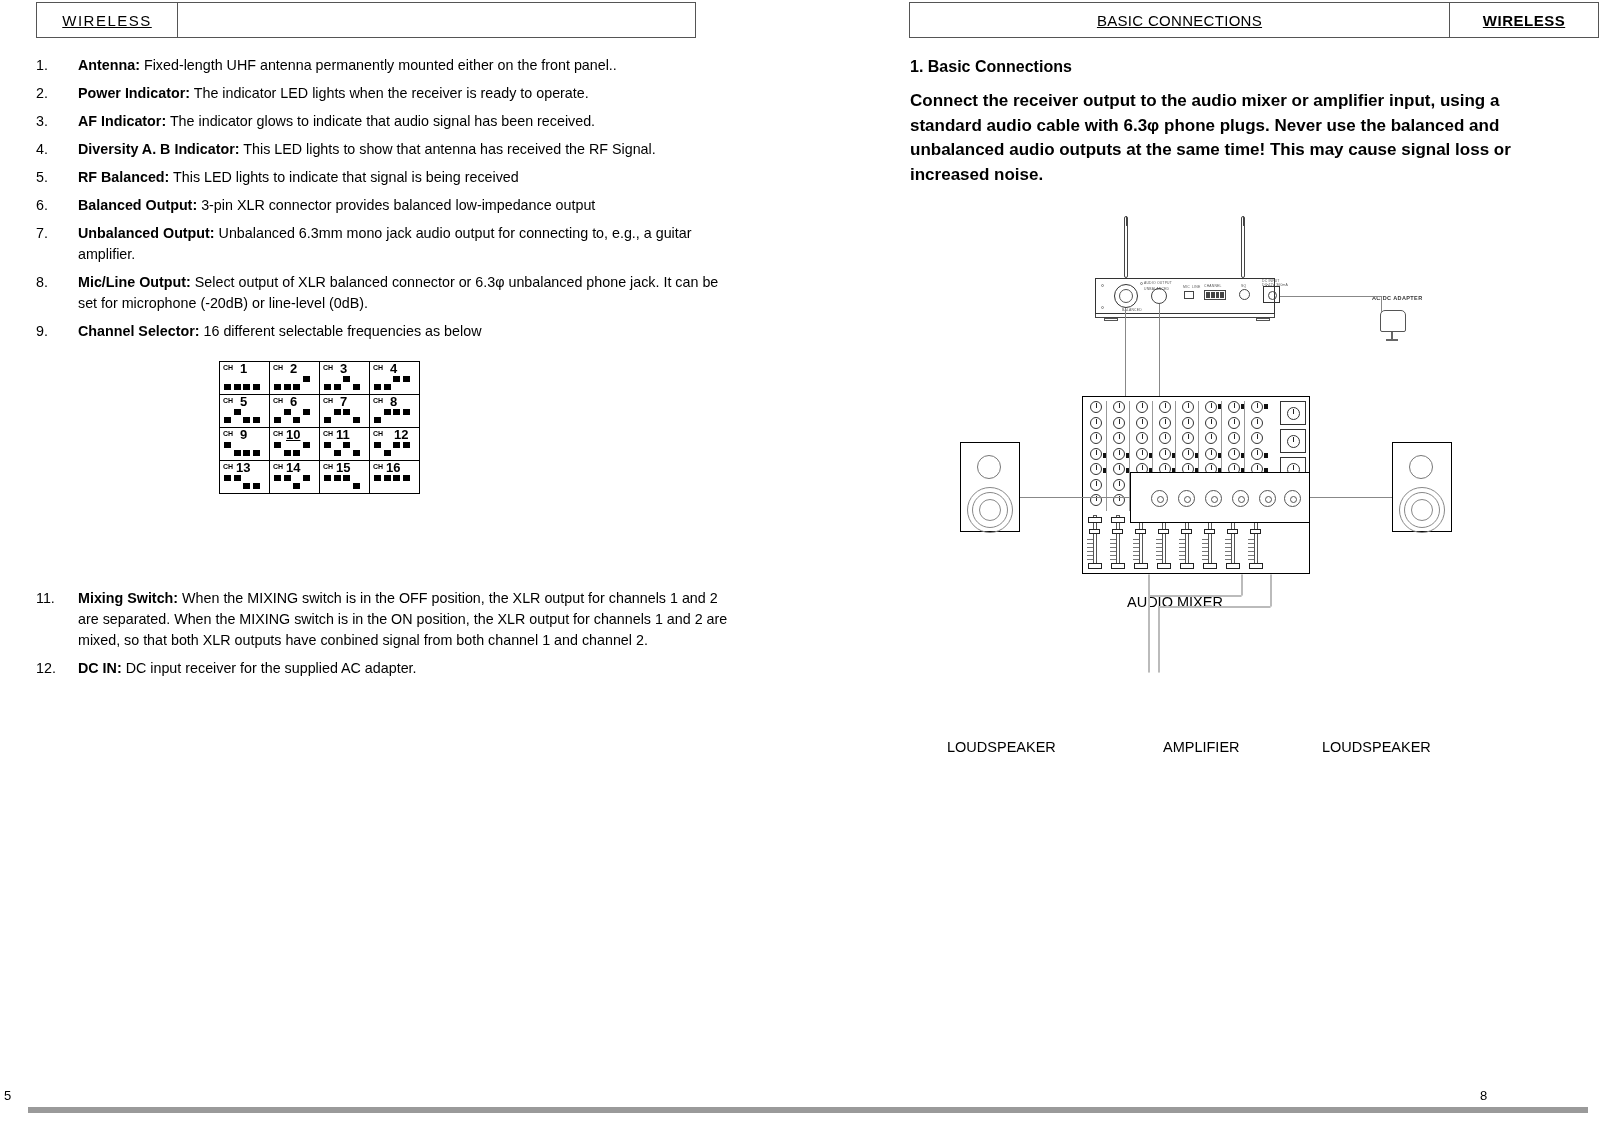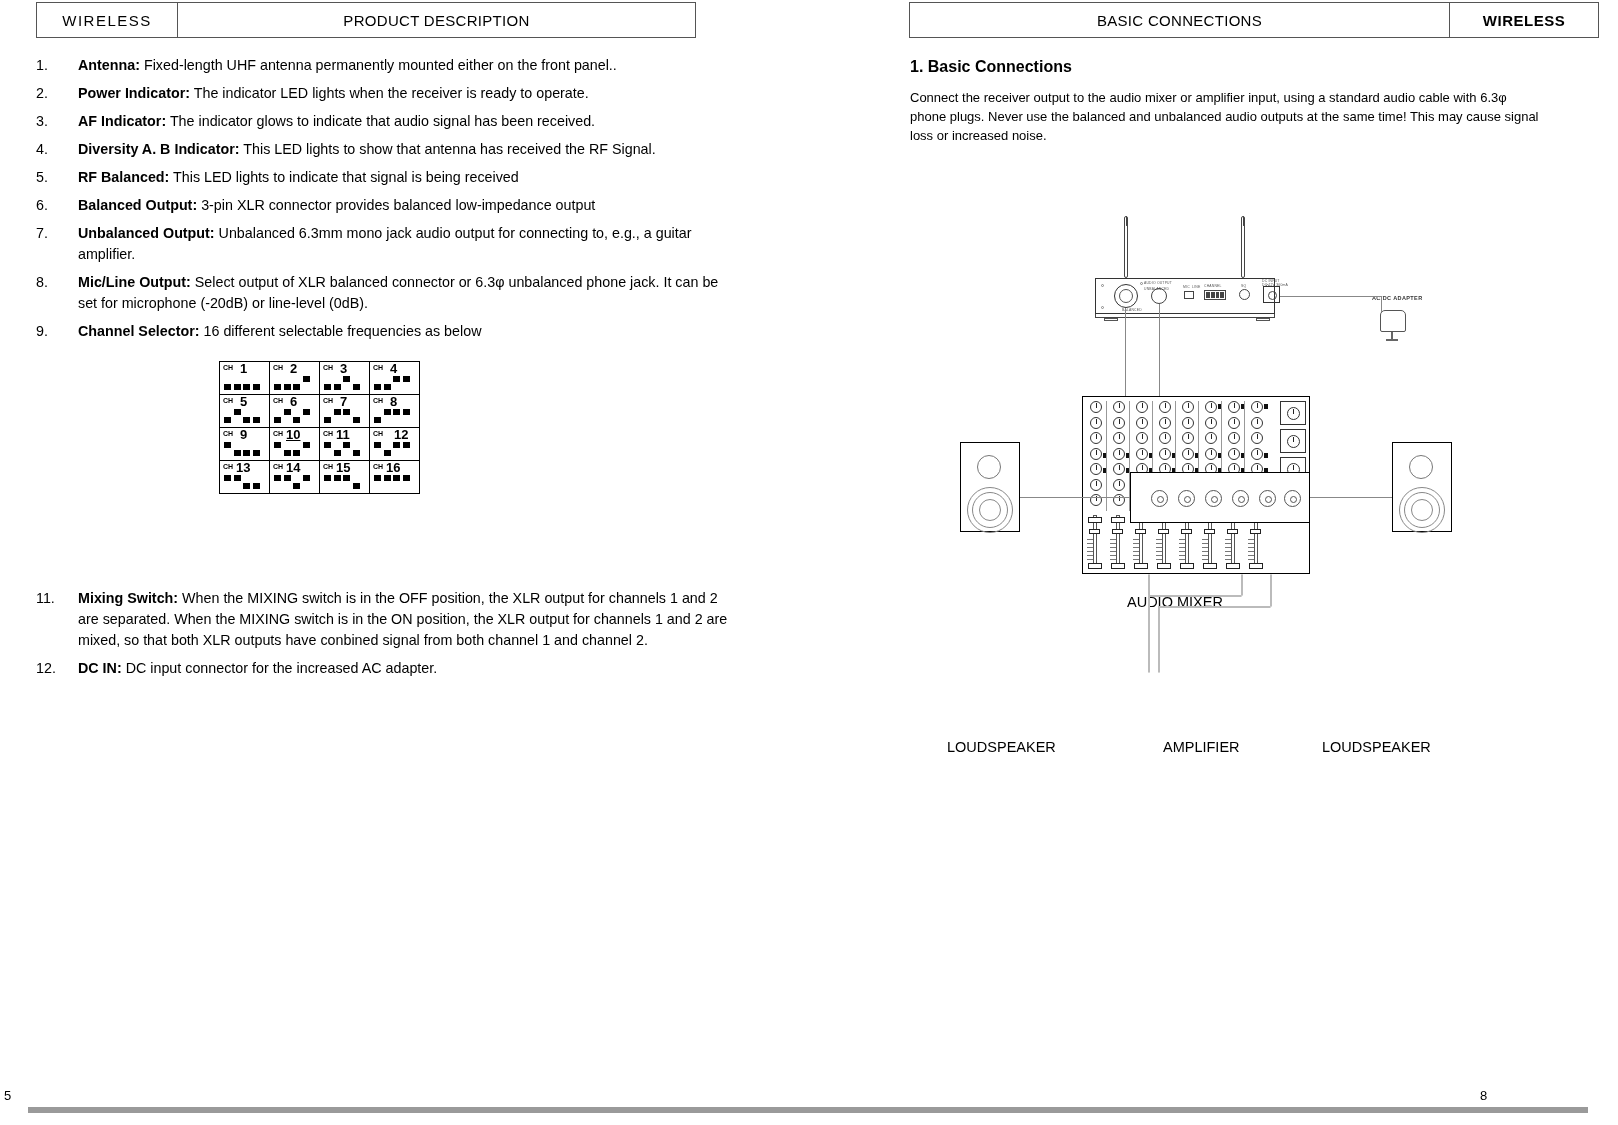--- a/index.html
+++ b/index.html
@@ -10,21 +10,21 @@
     color:#000;
     position:relative;
     overflow:hidden;
   }
   .page{position:absolute;top:0;height:1125px;}
   .page-left{left:0;width:800px;}
   .page-right{left:852px;width:788px;}
 
   
   .hdr{position:absolute;display:flex;border:1px solid #555;box-sizing:border-box;height:36px;}
-  .hdr .cell{display:flex;align-items:center;justify-content:center;box-sizing:border-box;}
+  .hdr .cell{display:flex;align-items:center;justify-content:center;box-sizing:border-box;text-decoration:underline;}
   .hdr .div{border-right:1px solid #555;}
   .brand{font-size:15px;letter-spacing:1.5px;font-weight:400;}
   .brand-b{font-size:15px;font-weight:bold;letter-spacing:0.5px;}
   .sect{font-size:15px;letter-spacing:0.3px;}
 
   .hdr-left{left:36px;top:2px;width:660px;}
   .hdr-left .c1{width:141px;}
   .hdr-left .c2{flex:1;}
 
   .hdr-right{left:57px;top:2px;width:690px;}
@@ -56,21 +56,21 @@
     padding:0;vertical-align:top;
     position:relative;
   }
   .chlab{position:absolute;left:3px;top:2px;font-size:7px;font-weight:bold;letter-spacing:0px;}
   .chnum{position:absolute;left:20px;top:-1px;font-size:13px;font-weight:bold;}
   .dips{position:absolute;left:4px;top:14px;width:42px;height:16px;}
   .dip{position:absolute;width:7px;height:6px;background:#000;}
 
   
   .rtitle{position:absolute;left:58px;top:58px;font-size:16px;font-weight:bold;}
-  .rpara{position:absolute;left:58px;top:89px;width:632px;font-size:13px;line-height:1.45;}
+  .rpara{position:absolute;left:58px;top:89px;width:632px;font-size:17px;line-height:1.45;font-weight:bold;}
 
   
   .diagram{position:absolute;left:0;top:200px;width:788px;height:580px;}
 
   .lbl{position:absolute;font-size:14.5px;}
   .lbl-mixer{left:275px;top:394px;}
   .lbl-ls-left{left:95px;top:539px;}
   .lbl-amp{left:311px;top:539px;}
   .lbl-ls-right{left:470px;top:539px;}
   .lbl-adapter{position:absolute;left:520px;top:95px;font-size:5.5px;font-weight:bold;letter-spacing:0.4px;color:#333;}
@@ -137,21 +137,20 @@
   .pn-right{left:1480px;}
   .footbar{position:absolute;left:28px;bottom:12px;width:1560px;height:6px;background:#9a9a9a;}
 </style>
 </head>
 <body>
 
 <div class="page page-left">
 
   <div class="hdr hdr-left">
     <div class="cell div c1 brand">WIRELESS</div>
-    <div class="cell c2 sect">PRODUCT DESCRIPTION</div>
   </div>
 
   <ol class="plist">
     <li><span class="num">1.</span><b>Antenna:</b> <span>Fixed-length UHF antenna permanently mounted either on the front panel..</span></li>
     <li><span class="num">2.</span><b>Power Indicator:</b> <span>The indicator LED lights when the receiver is ready to operate.</span></li>
     <li><span class="num">3.</span><b>AF Indicator:</b> <span>The indicator glows to indicate that audio signal has been received.</span></li>
     <li><span class="num">4.</span><b>Diversity A. B Indicator:</b> <span>This LED lights to show that antenna has received the RF Signal.</span></li>
     <li><span class="num">5.</span><b>RF Balanced:</b> <span>This LED lights to indicate that signal is being received</span></li>
     <li><span class="num">6.</span><b>Balanced Output:</b> <span>3-pin XLR connector provides balanced low-impedance output</span></li>
     <li><span class="num">7.</span><b>Unbalanced Output:</b> <span>Unbalanced 6.3mm mono jack audio output for connecting to, e.g., a guitar amplifier.</span></li>
@@ -327,21 +326,21 @@
               <div class="dip" style="left: 19px; top: 0px;"></div>
               <div class="dip" style="left: 28.5px; top: 0px;"></div>
             </div>
           </td>
         </tr>
       </tbody>
   </table>
 
   <ol class="plist list2">
     <li><span class="num">11.</span><b>Mixing Switch:</b> <span>When the MIXING switch is in the OFF position, the XLR output for channels 1 and 2 are separated.    When the MIXING switch is in the ON position, the XLR output for channels 1 and 2 are mixed, so that both XLR outputs have conbined signal from both channel 1 and channel 2.</span></li>
-    <li><span class="num">12.</span><b>DC IN:</b> <span>DC input connector for the increased AC adapter.</span></li>
+    <li><span class="num">12.</span><b>DC IN:</b> <span>DC input receiver for the supplied AC adapter.</span></li>
   </ol>
 </div>
 
 <div class="page page-right">
 
   <div class="hdr hdr-right">
     <div class="cell div c1 sect">BASIC CONNECTIONS</div>
     <div class="cell c2 brand-b">WIRELESS</div>
   </div>
 

